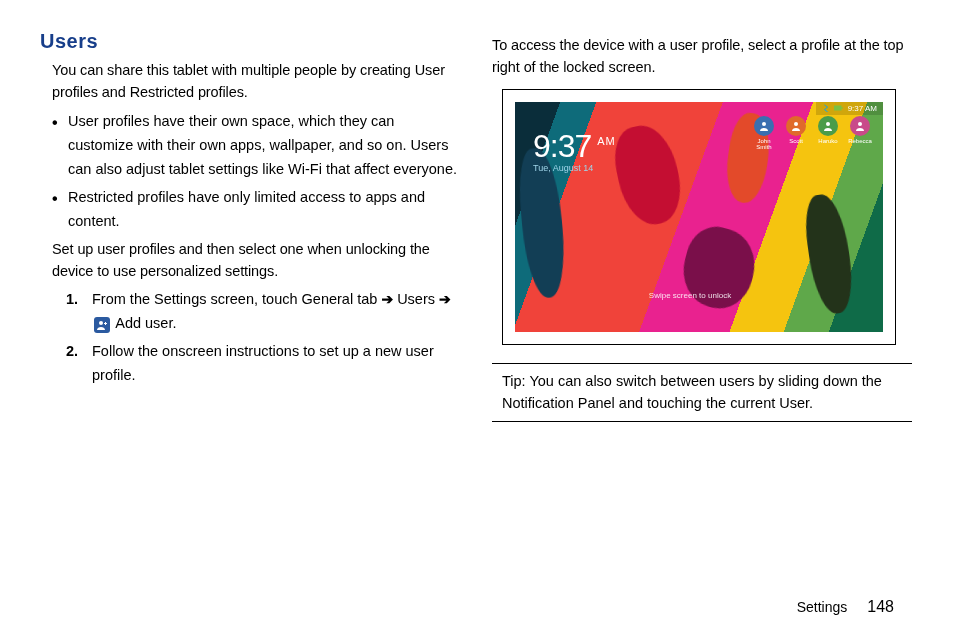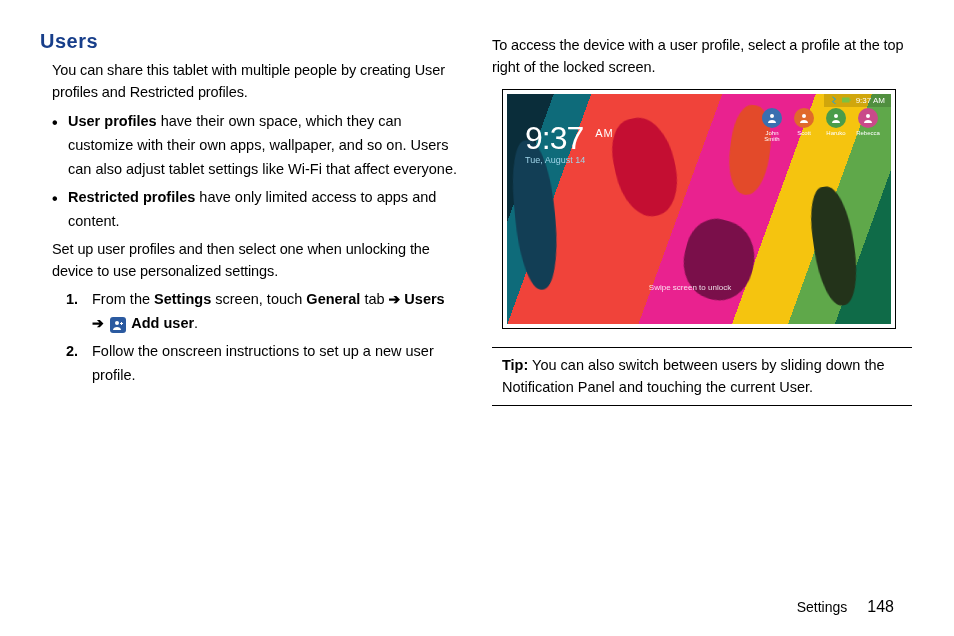--- a/index.html
+++ b/index.html
@@ -46,36 +46,36 @@
     ul.bullets { list-style: none; margin-left: 12px; }
     ul.bullets li { position: relative; padding-left: 16px; line-height: 1.65; margin-bottom: 4px; }
     ul.bullets li::before {
       content: "•"; position: absolute; left: 0; top: 0; font-size: 16px; font-weight: bold;
     }
     ol.steps { list-style: none; counter-reset: step; margin-left: 26px; }
     ol.steps li { counter-increment: step; position: relative; padding-left: 26px; line-height: 1.65; margin-bottom: 4px; }
     ol.steps li::before {
       content: counter(step) "."; position: absolute; left: 0; top: 0; font-weight: bold;
     }
-    .b { font-weight: bold; }
+    .b { font-weight: normal; }
     .arrow { font-weight: bold; font-size: 14px; }
     .icon-adduser {
       display: inline-flex;
       align-items: center;
       justify-content: center;
       width: 16px; height: 16px;
       background: #2b5aa0;
       border-radius: 3px;
       vertical-align: -3px;
       margin: 0 2px;
     }
     .icon-adduser svg { width: 12px; height: 12px; }
     .screenshot {
       border: 1px solid #000;
-      padding: 4px;
+      padding: 12px;
       margin: 10px 0 18px 10px;
       width: 394px;
     }
     .lockscreen {
       width: 100%;
       height: 230px;
       position: relative;
       overflow: hidden;
       background: linear-gradient(110deg,#0a2d3a 0% 10%,#0e6b7a 10% 18%,#f0433a 18% 46%,#e9228f 46% 66%,#f5c40f 66% 78%,#5fa84a 78% 88%,#0f6b48 88% 100%);
     }
@@ -84,21 +84,21 @@
       padding: 2px 6px;
       display: flex; align-items: center; gap: 4px;
       color: #fff; font-size: 8px;
       background: rgba(0,0,0,0.15);
     }
     .clockblock {
       position: absolute; left: 18px; top: 26px; color: #fff;
       font-family: Arial, sans-serif; font-weight: 300;
     }
     .clocktime { font-size: 32px; font-weight: 300; letter-spacing: -1px; }
-    .clockampm { font-size: 11px; margin-left: 12px; vertical-align: 12px; letter-spacing: 1px; }
+    .clockampm { font-size: 11px; margin-left: 6px; vertical-align: 12px; letter-spacing: 1px; }
     .clockdate { font-size: 9px; color: #9fd4e8; margin-top: -2px; }
     .profiles {
       position: absolute; top: 14px; right: 10px;
       display: flex; gap: 6px;
     }
     .profile {
       width: 26px; display: flex; flex-direction: column; align-items: center;
       font-size: 6px; color: #fff;
     }
     .avatar {

